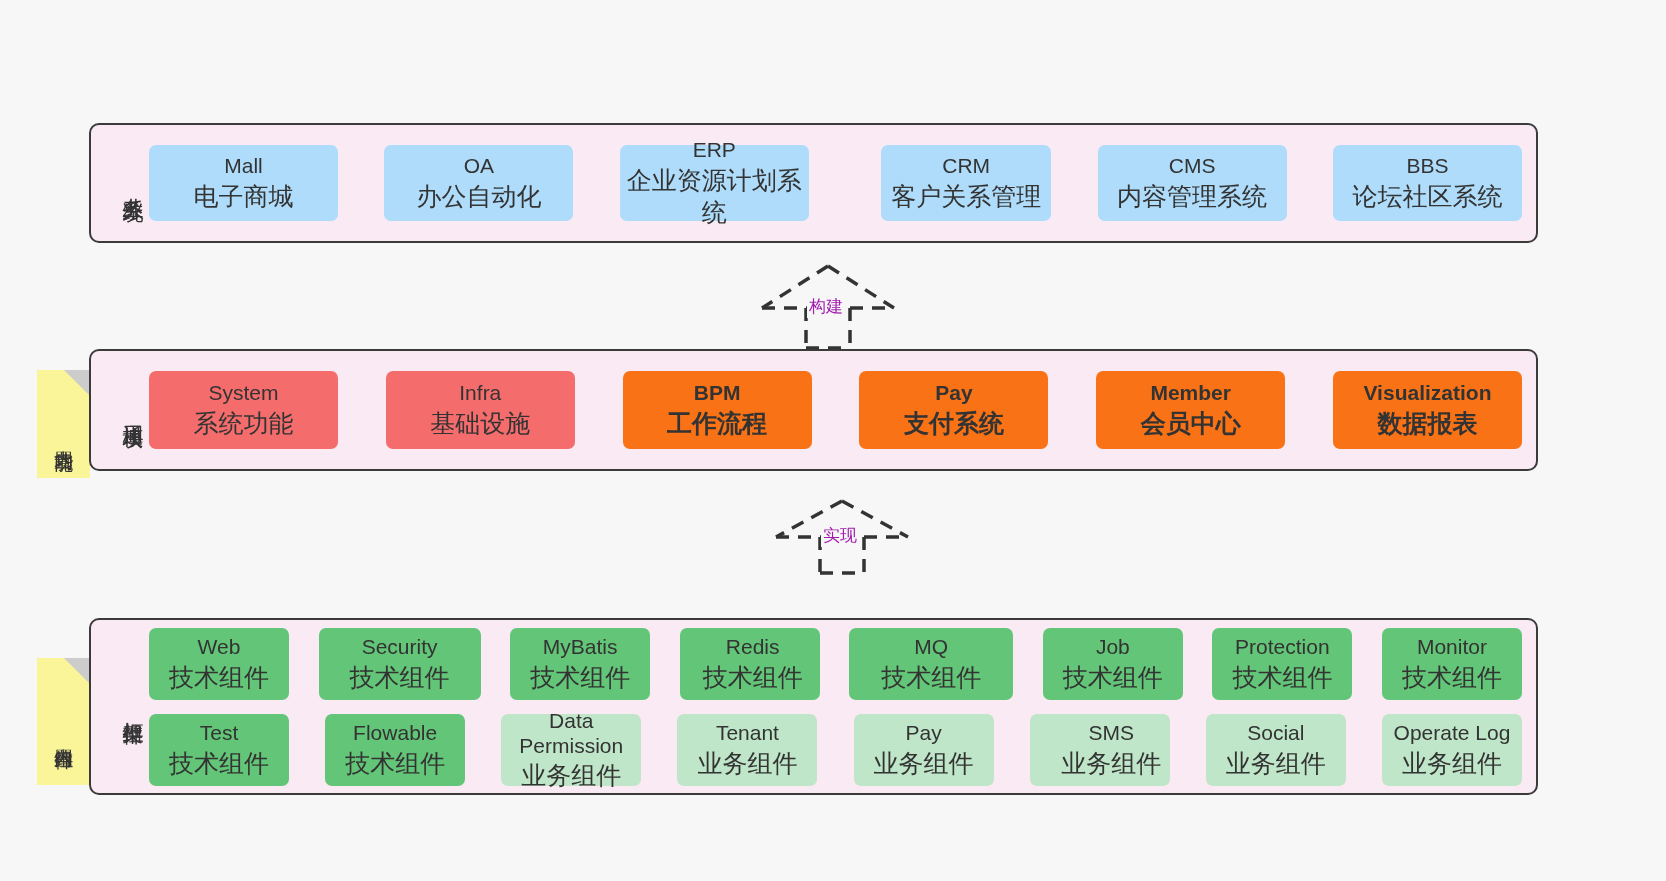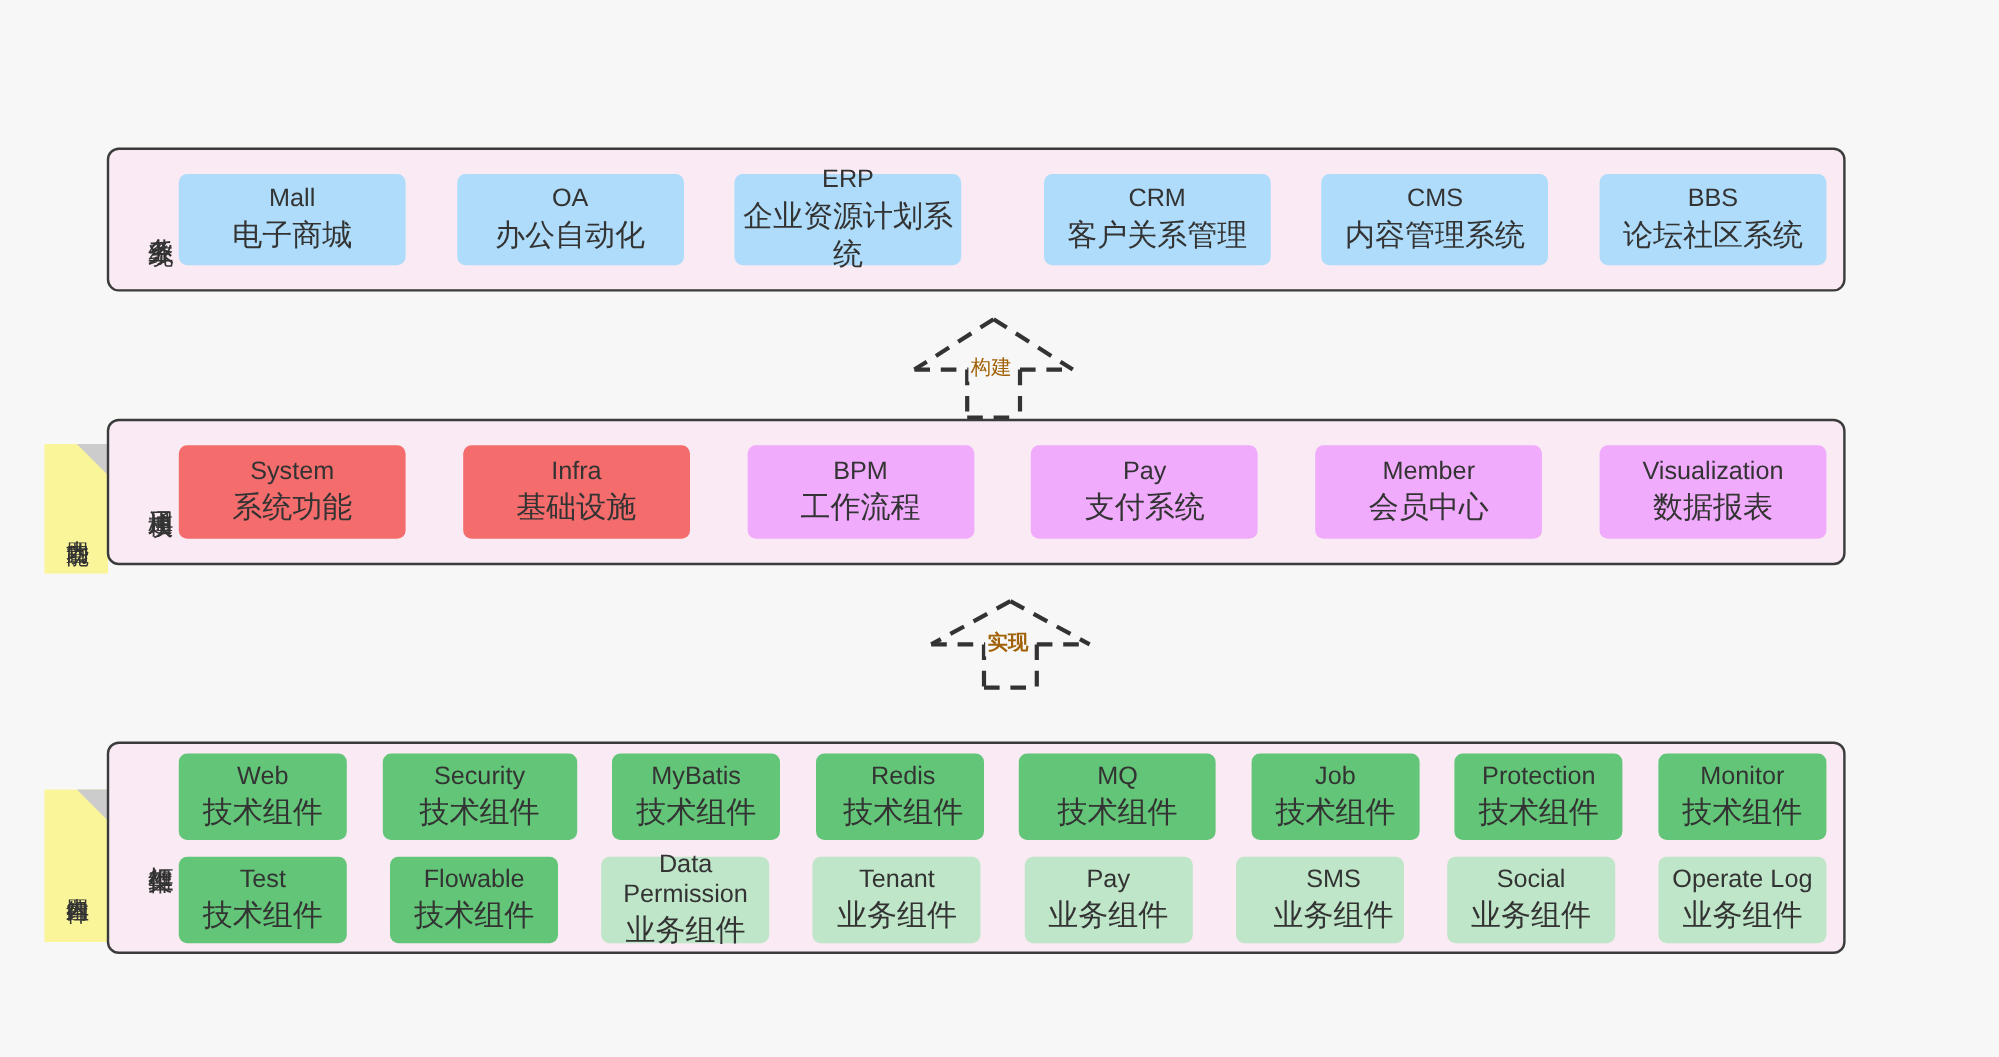--- a/index.html
+++ b/index.html
@@ -71,21 +71,21 @@
     color:#333;
     box-sizing:border-box;
     padding:4px 6px;
   }
   .box .en{font-size:21px;line-height:1.28;}
   .box .cn{font-size:25px;line-height:1.3;}
   .box .en.wrap{line-height:1.22;}
 
   .blue{background:#aedcfa;}
   .red{background:#f56c6c;}
-  .pink{background:#f0abfc;}
+  .pink{background:#f97316;font-weight:bold;}
   .green{background:#62c577;}
   .lgreen{background:#bfe6c8;}
 
   
   .note{
     position:absolute;
     background:#fbf59a;
     box-sizing:border-box;
     display:flex;
     align-items:center;
@@ -108,21 +108,21 @@
     border-top:26px solid #cccccc;
     border-left:26px solid transparent;
   }
 
   
   .arrow{position:absolute;}
   .arrow svg{display:block;overflow:visible;}
   .arrow-label{
     position:absolute;
     font-size:17px;
-    color:#a16207;
+    color:#a21caf;
     white-space:nowrap;
     background:#f7f7f7;
     padding:0 2px;
   }
 </style>
 </head>
 <body>
 
 <div class="stage">
 
@@ -134,21 +134,21 @@
         <span class="cn">电子商城</span>
       </div>
       <div class="box blue" style="width:189px;height:76px;">
         <span class="en">OA</span>
         <span class="cn">办公自动化</span>
       </div>
       <div class="box blue" style="width:189px;height:76px;">
         <span class="en">ERP</span>
         <span class="cn">企业资源计划系统</span>
       </div>
-      <div class="box blue" style="width:189px;height:76px;margin-left:26px;">
+      <div class="box blue" style="width:170px;height:76px;margin-left:26px;">
         <span class="en">CRM</span>
         <span class="cn">客户关系管理</span>
       </div>
       <div class="box blue" style="width:189px;height:76px;">
         <span class="en">CMS</span>
         <span class="cn">内容管理系统</span>
       </div>
       <div class="box blue" style="width:189px;height:76px;">
         <span class="en">BBS</span>
         <span class="cn">论坛社区系统</span>
@@ -205,21 +205,21 @@
 
   <div class="arrow" style="left:772px;top:497px;">
     <svg width="140" height="78" viewBox="0 0 140 78">
       <path d="M70 4 L136 40" fill="none" stroke="#333" stroke-width="3.5" stroke-dasharray="13 9"></path>
       <path d="M70 4 L4 40" fill="none" stroke="#333" stroke-width="3.5" stroke-dasharray="13 9"></path>
       <path d="M4 40 L136 40" fill="none" stroke="#333" stroke-width="3.5" stroke-dasharray="13 9"></path>
       <path d="M48 40 L48 76" fill="none" stroke="#333" stroke-width="3.5" stroke-dasharray="13 9"></path>
       <path d="M92 40 L92 76" fill="none" stroke="#333" stroke-width="3.5" stroke-dasharray="13 9"></path>
       <path d="M48 76 L92 76" fill="none" stroke="#333" stroke-width="3.5" stroke-dasharray="13 9"></path>
     </svg>
-    <span class="arrow-label" style="left:49px;top:27px;font-weight:bold;">实现</span>
+    <span class="arrow-label" style="left:49px;top:27px;">实现</span>
   </div>
 
   <div class="note" style="left:37px;top:658px;width:53px;height:127px;">
     <span class="fold"></span>
     <span class="note-text">内置组件</span>
   </div>
 
   <div class="layer" id="layer-framework" style="left:89px;top:618px;width:1449px;height:177px;">
     <div class="layer-title">框架组件</div>
     <div class="cells two-rows">

